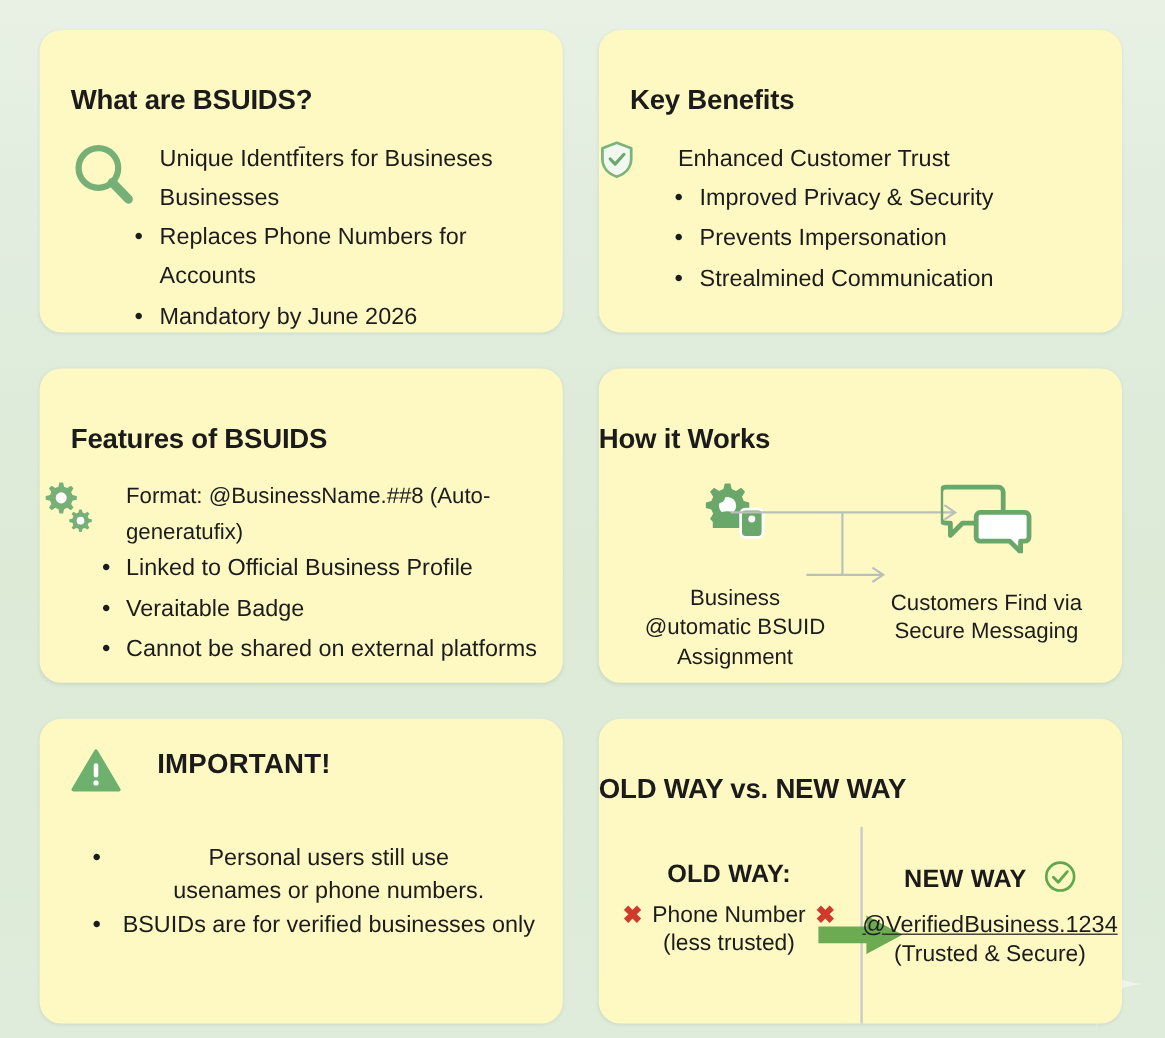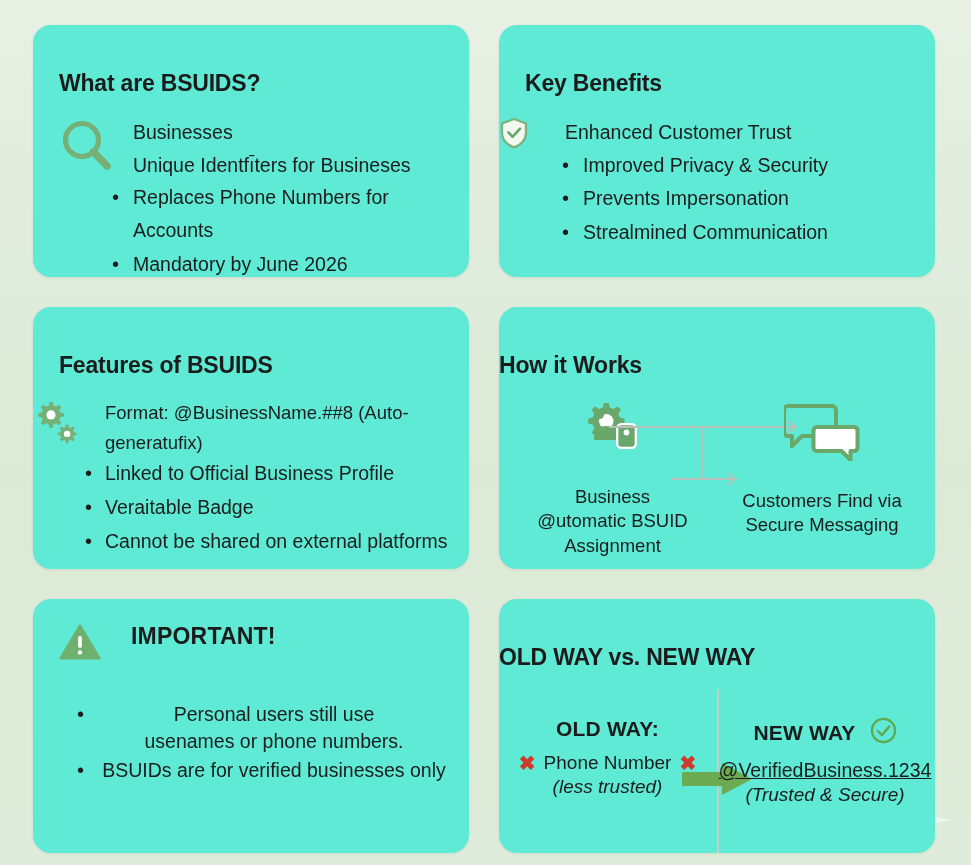--- a/index.html
+++ b/index.html
@@ -35,21 +35,21 @@
     z-index: 2;
     display: grid;
     grid-template-columns: 436px 436px;
     grid-template-rows: 252px 262px 254px;
     column-gap: 30px;
     row-gap: 30px;
     padding: 25px 33px;
     box-sizing: border-box;
   }
   .card {
-    background: #5eead4;
+    background: #fef9c3;
     border-radius: 18px;
     box-shadow: 0 1px 3px rgba(60, 80, 55, .10);
     position: relative;
     box-sizing: border-box;
     overflow: hidden;
   }
   .card-title {
     font-size: 23px;
     font-weight: bold;
     color: #1b1b1b;
@@ -205,21 +205,21 @@
   .old-row {
     display: flex;
     align-items: center;
     justify-content: center;
     gap: 8px;
     margin-top: 11px;
     font-size: 19px;
     color: #1c1c1c;
   }
   .xmark { color: #d03a2b; font-size: 20px; font-weight: bold; line-height: 1; }
-  .sub-line { font-size: 19px; color: #1c1c1c; margin-top: 2px; font-style: italic; }
+  .sub-line { font-size: 19px; color: #1c1c1c; margin-top: 2px; }
   .new-id {
     font-size: 19.5px;
     color: #1c1c1c;
     text-decoration: underline;
     margin-top: 11px;
   }
   #big-arrow {
     position: absolute;
     left: 50%;
     top: 60px;
@@ -240,22 +240,22 @@
   <section class="card" id="card-what">
     <h2 class="card-title title-left">What are BSUIDS?</h2>
     <div class="content">
       <span class="icon-abs">
         <svg width="62" height="62" viewBox="0 0 62 62" aria-hidden="true">
           <circle cx="25" cy="24" r="16.5" fill="none" stroke="#77b076" stroke-width="5.2"></circle>
           <line x1="36.5" y1="36" x2="50" y2="50" stroke="#77b076" stroke-width="7.5" stroke-linecap="round"></line>
         </svg>
       </span>
       <div class="lead body-text">
+        <div>Unique Identfı̄ters for Busineses</div>
         <div>Businesses</div>
-        <div>Unique Identfı̄ters for Busineses</div>
       </div>
       <ul class="bullets body-text">
         <li>Replaces Phone Numbers for Accounts</li>
         <li>Mandatory by June 2026</li>
       </ul>
     </div>
   </section>
 
   <section class="card" id="card-benefits">
     <h2 class="card-title title-left">Key Benefits</h2>

